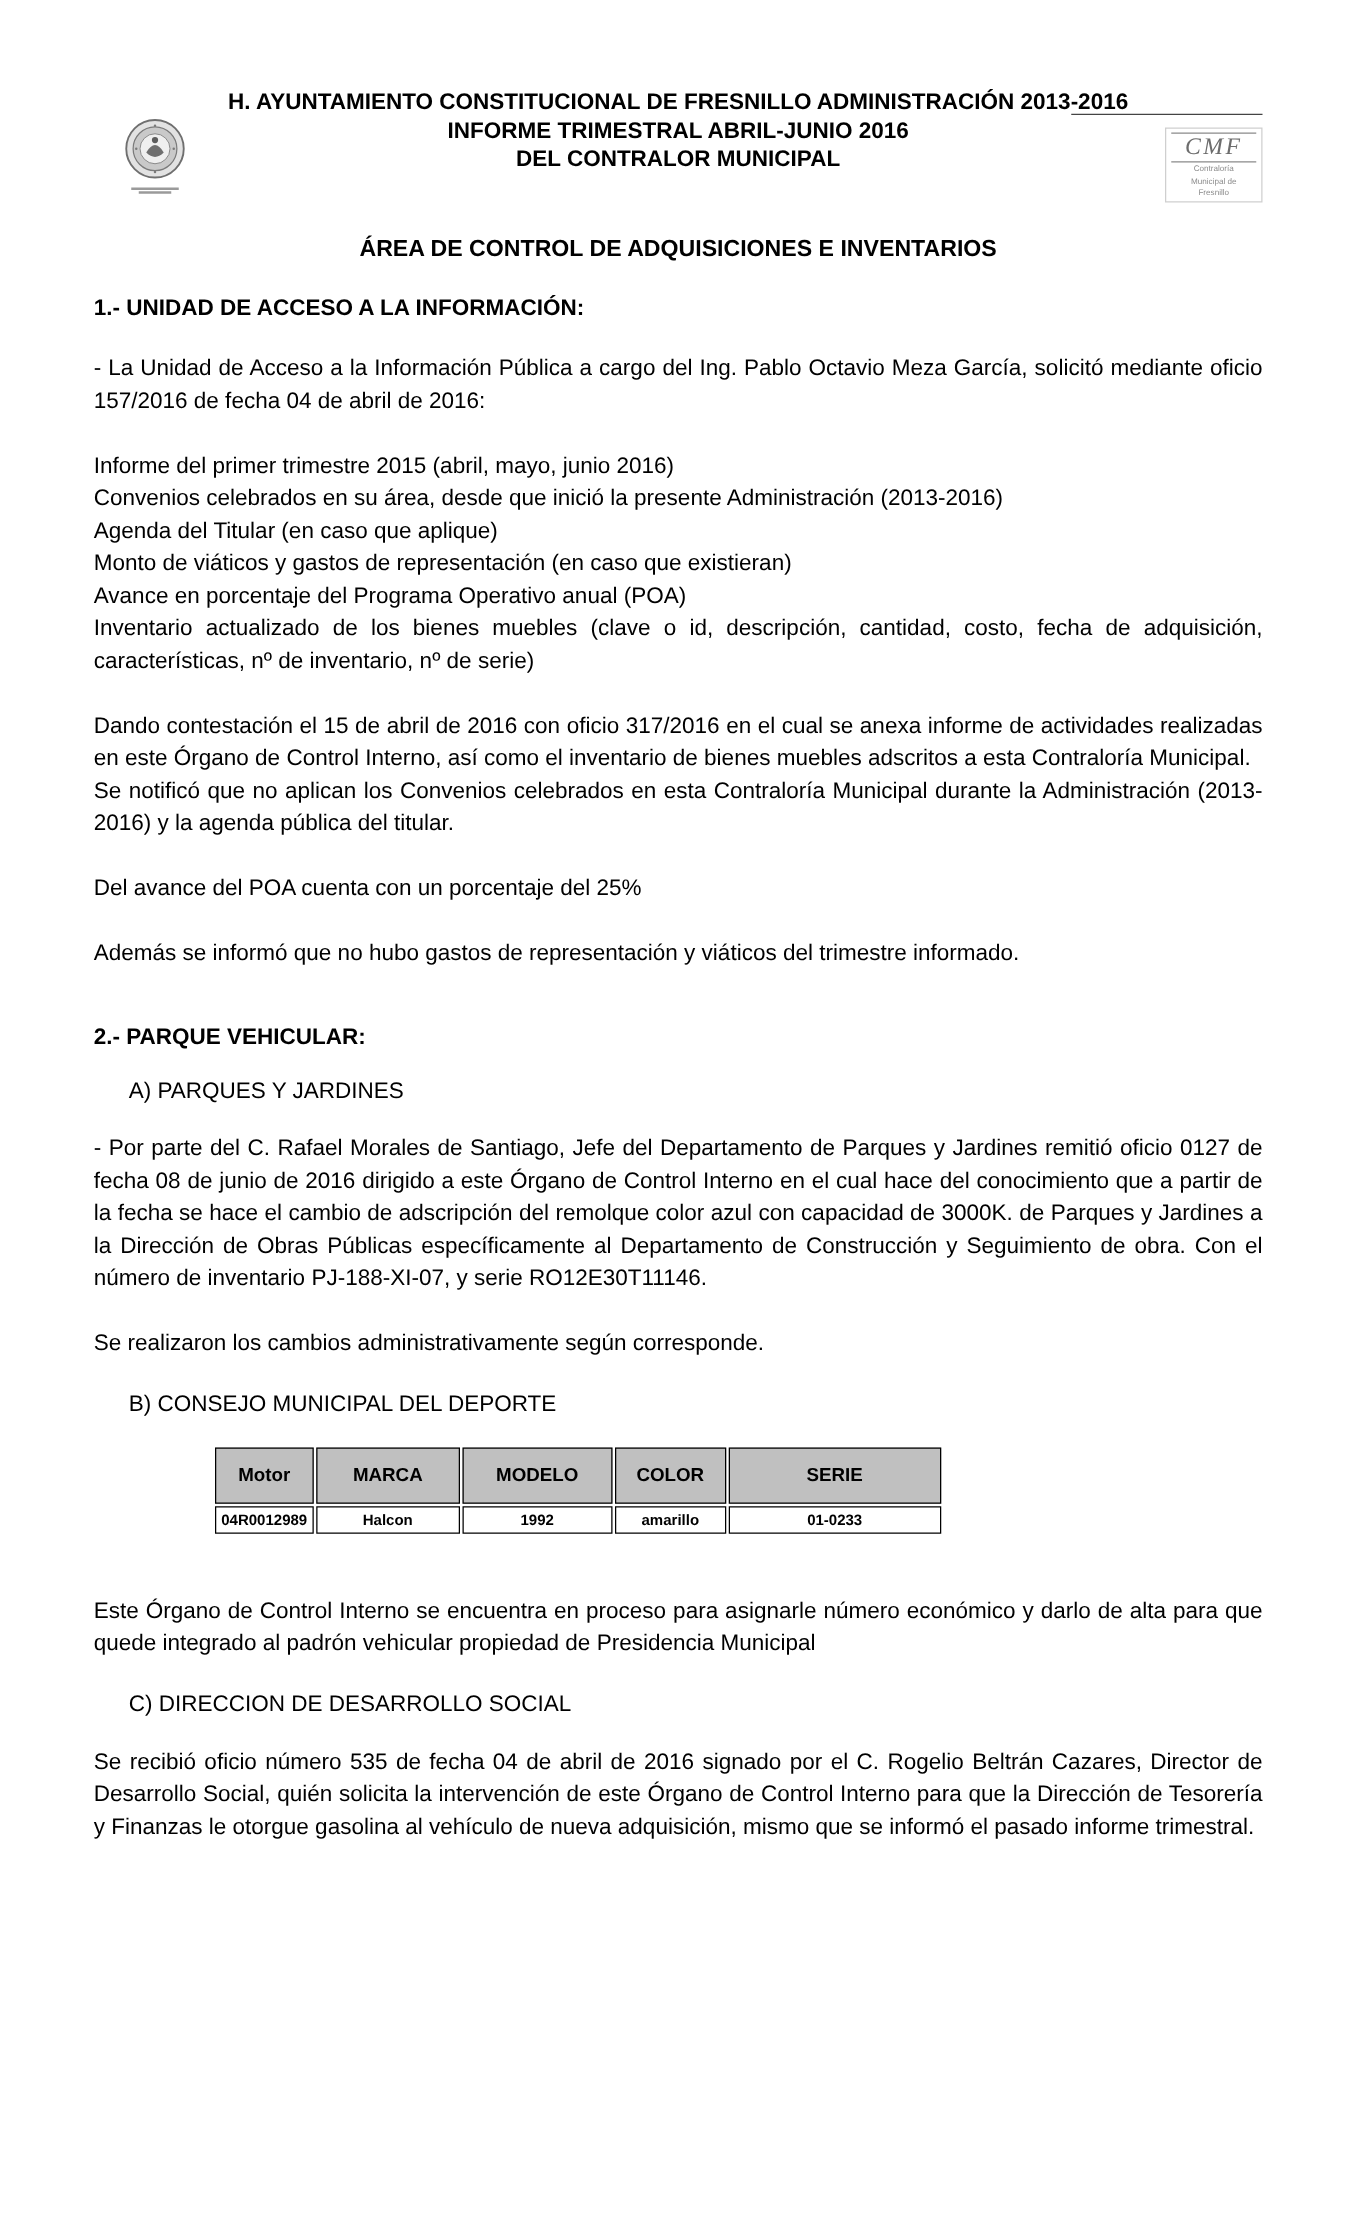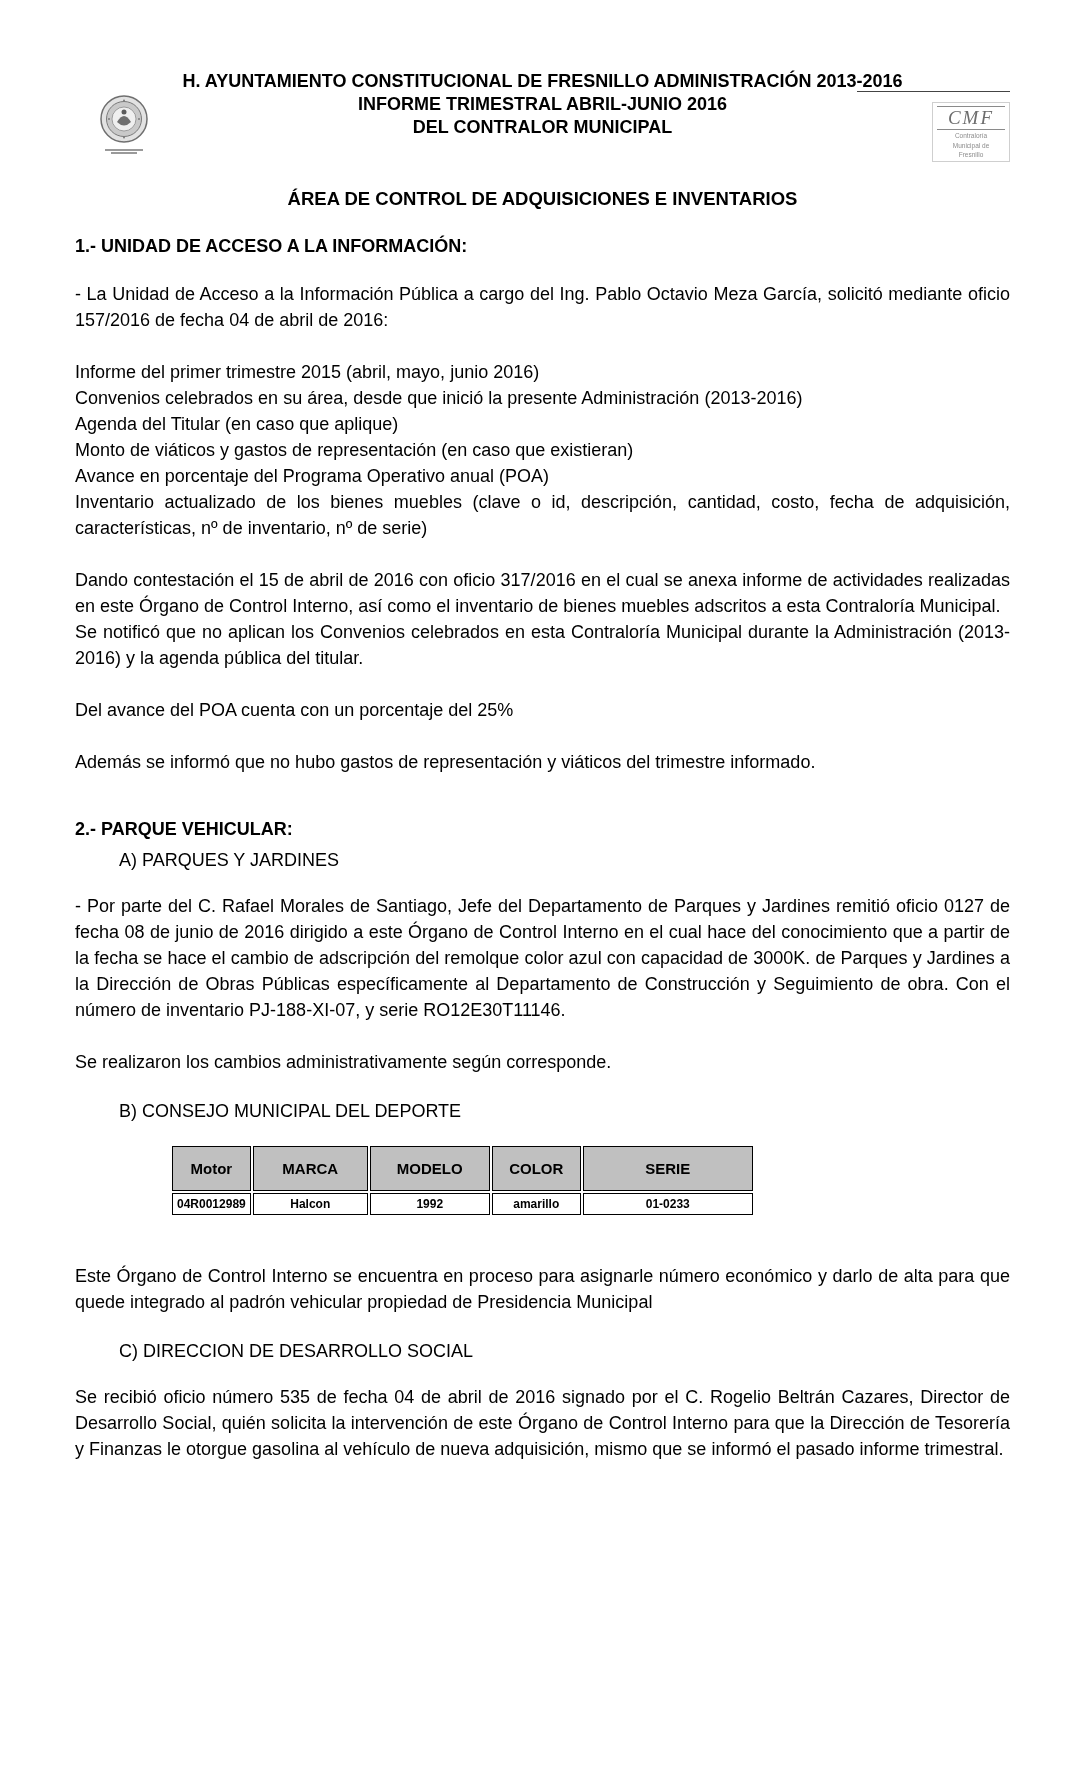--- a/index.html
+++ b/index.html
@@ -83,37 +83,37 @@
     font-size: 18.5px;
     margin: 0 0 26px 0;
   }
   .sec-heading {
     font-weight: bold;
     font-size: 18px;
     margin: 0 0 24px 0;
   }
   .sub-heading {
     font-size: 18px;
-    margin: 0 0 22px 44px;
+    margin: 0 0 22px 28px;
   }
   .p {
     font-size: 18px;
     line-height: 26px;
     text-align: justify;
     margin: 0 0 26px 0;
   }
   .p.tight { margin-bottom: 0; }
   .list { margin: 0 0 26px 0; }
   .list-item {
     font-size: 18px;
     line-height: 26px;
     text-align: justify;
   }
   .mb-lg { margin-bottom: 44px; }
-  .mb-md { margin-bottom: 10px; }
+  .mb-md { margin-bottom: 22px; }
 
   
   .vtable {
     border-collapse: separate;
     border-spacing: 2px;
     margin: 4px 0 46px 95px;
   }
   .vtable th {
     background: #c0c0c0;
     border: 1px solid #000;

